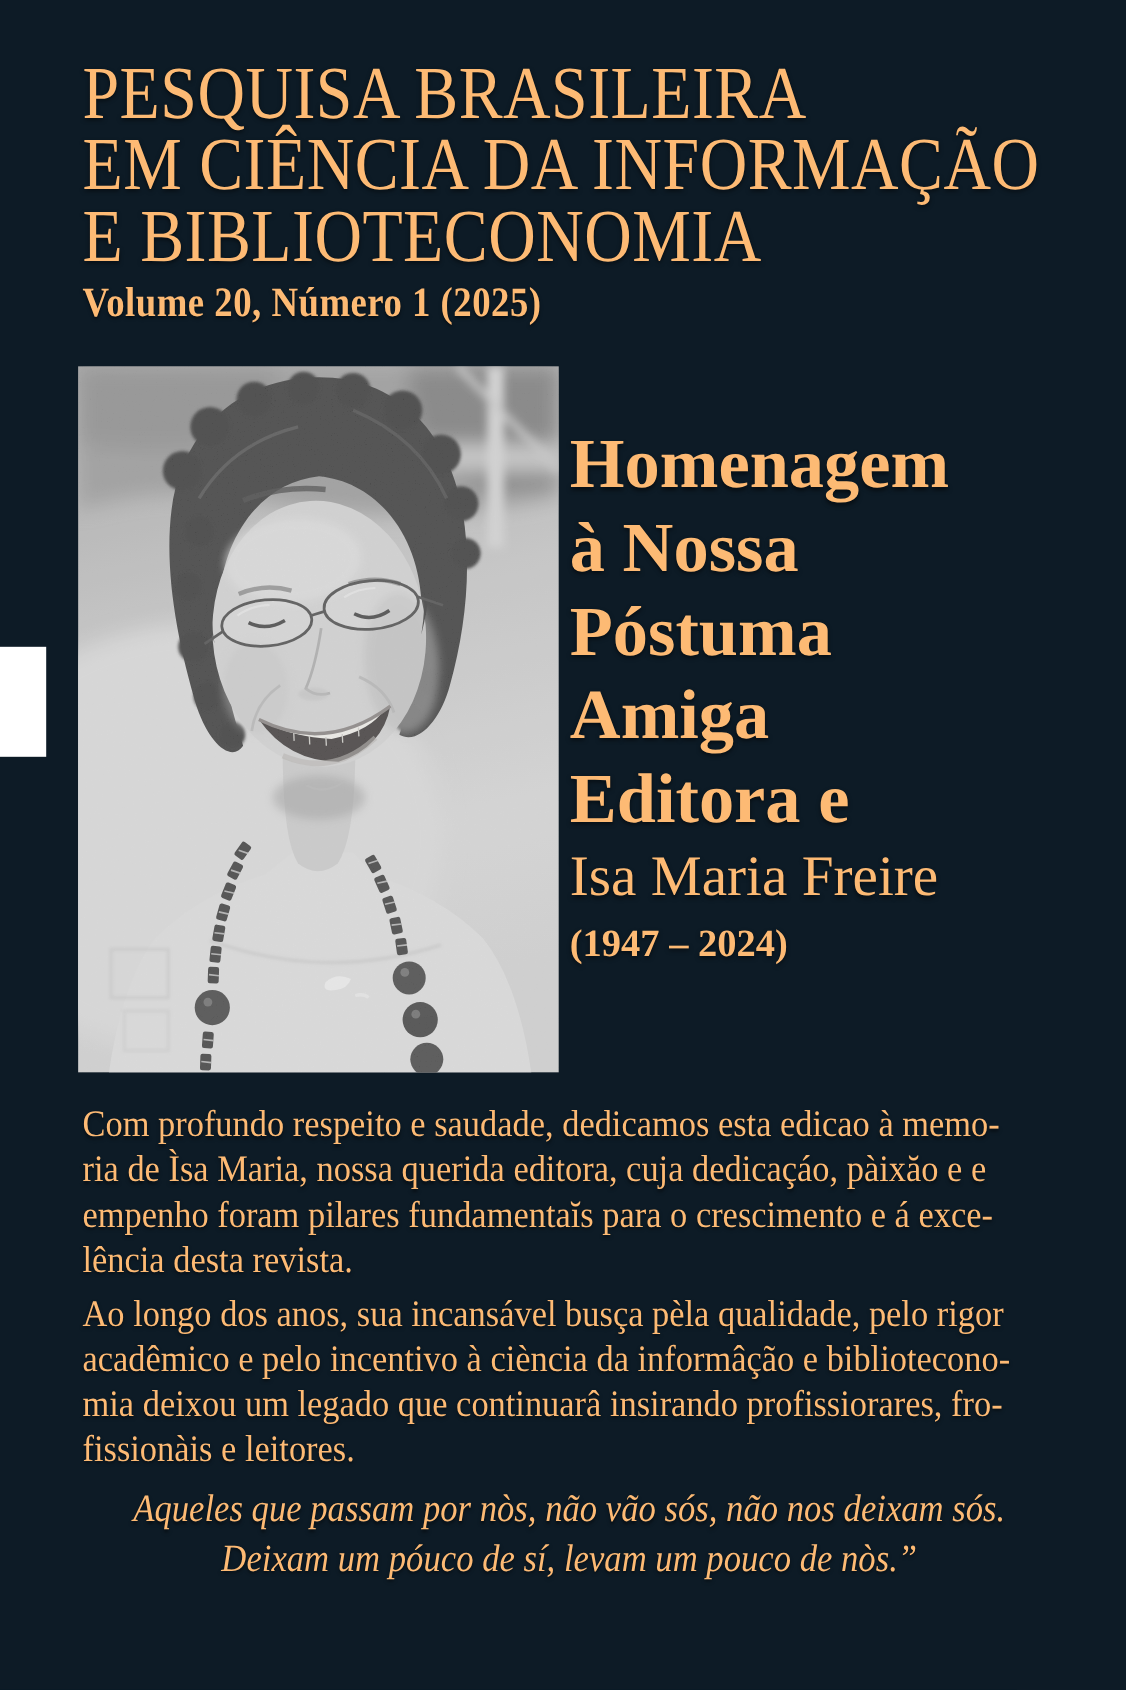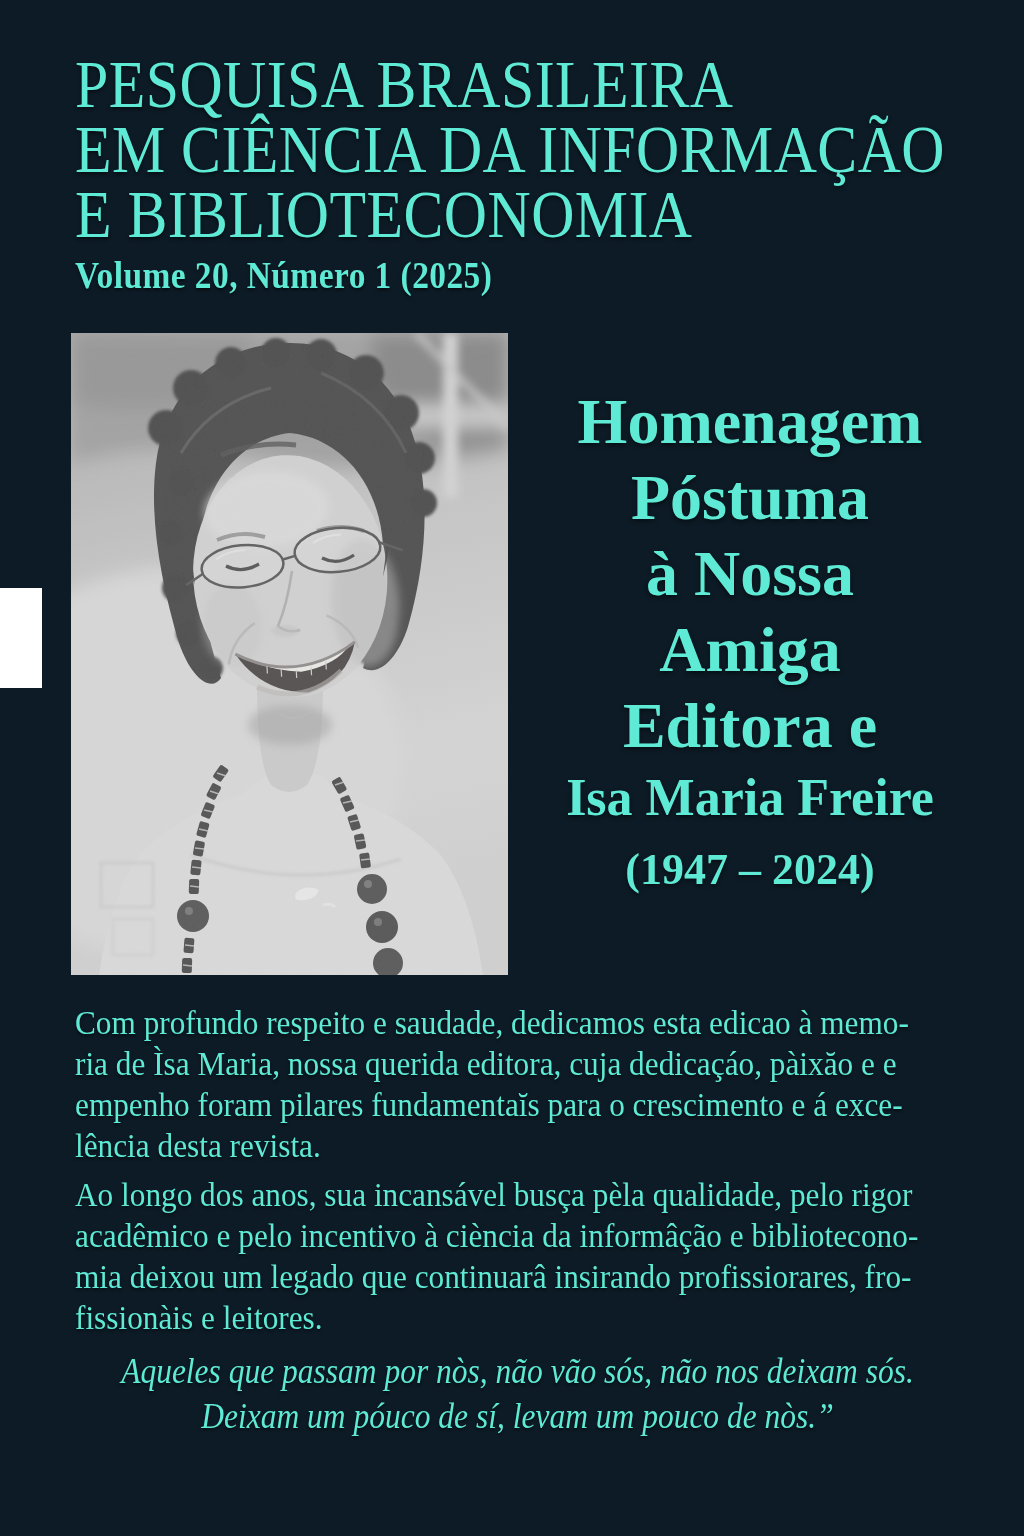--- a/index.html
+++ b/index.html
@@ -7,21 +7,21 @@
     padding: 0;
     background: #0d1b26;
   }
   .page {
     position: relative;
     width: 1024px;
     height: 1536px;
     background: #0d1b26;
     overflow: hidden;
     font-family: "Liberation Serif", serif;
-    color: #5eead4;
+    color: #fdba74;
   }
   
   .masthead {
     position: absolute;
     left: 75px;
     top: 52px;
     transform: scaleX(0.88);
     transform-origin: left top;
     white-space: nowrap;
   }
@@ -54,44 +54,44 @@
     left: 71px;
     top: 333px;
     width: 437px;
     height: 642px;
     margin: 0;
   }
   .photo svg { display: block; width: 100%; height: 100%; }
   
   .tribute {
     position: absolute;
-    left: 505px;
+    left: 518px;
     top: 384px;
     width: 490px;
-    text-align: center;
+    text-align: left;
     white-space: nowrap;
   }
   .tribute-line {
     font-size: 64px;
     font-weight: bold;
     line-height: 76px;
     text-shadow: 0 2px 4px rgba(0,0,0,0.55);
   }
   .honoree {
     font-size: 52px;
-    font-weight: bold;
+    font-weight: normal;
     line-height: 64px;
     margin-top: 2px;
     text-shadow: 0 2px 4px rgba(0,0,0,0.55);
   }
   .years {
-    font-size: 44px;
+    font-size: 35px;
     font-weight: bold;
     line-height: 56px;
-    margin-top: 12px;
+    margin-top: 0;
     text-shadow: 0 2px 4px rgba(0,0,0,0.55);
   }
   
   .dedication {
     position: absolute;
     left: 75px;
     top: 1002px;
     width: 900px;
     transform: scaleX(0.92);
     transform-origin: left top;
@@ -342,22 +342,22 @@
         <path d="M225,560 q10,-9 23,-3 q-3,9 -14,10 q-13,2 -9,-7 Z" fill="#f1f1f1" opacity="0.85"></path>
         <path d="M252,572 q8,-2 12,2" stroke="#eeeeee" stroke-width="3" fill="none" opacity="0.7"></path>
       </g>
 
       <rect width="437" height="642" filter="url(#fGrain)" opacity="0.2"></rect>
     </svg>
   </figure>
 
   <section class="tribute">
     <div class="tribute-line">Homenagem</div>
+    <div class="tribute-line">à Nossa</div>
     <div class="tribute-line">Póstuma</div>
-    <div class="tribute-line">à Nossa</div>
     <div class="tribute-line">Amiga</div>
     <div class="tribute-line">Editora e</div>
     <div class="honoree">Isa Maria Freire</div>
     <div class="years">(1947 – 2024)</div>
   </section>
 
   <section class="dedication">
     <div class="para">
       <div class="body-line">Com profundo respeito e saudade, dedicamos esta edicao à memo-</div>
       <div class="body-line">ria de Ìsa Maria, nossa querida editora, cuja dedicaçáo, pàixăo e e</div>

